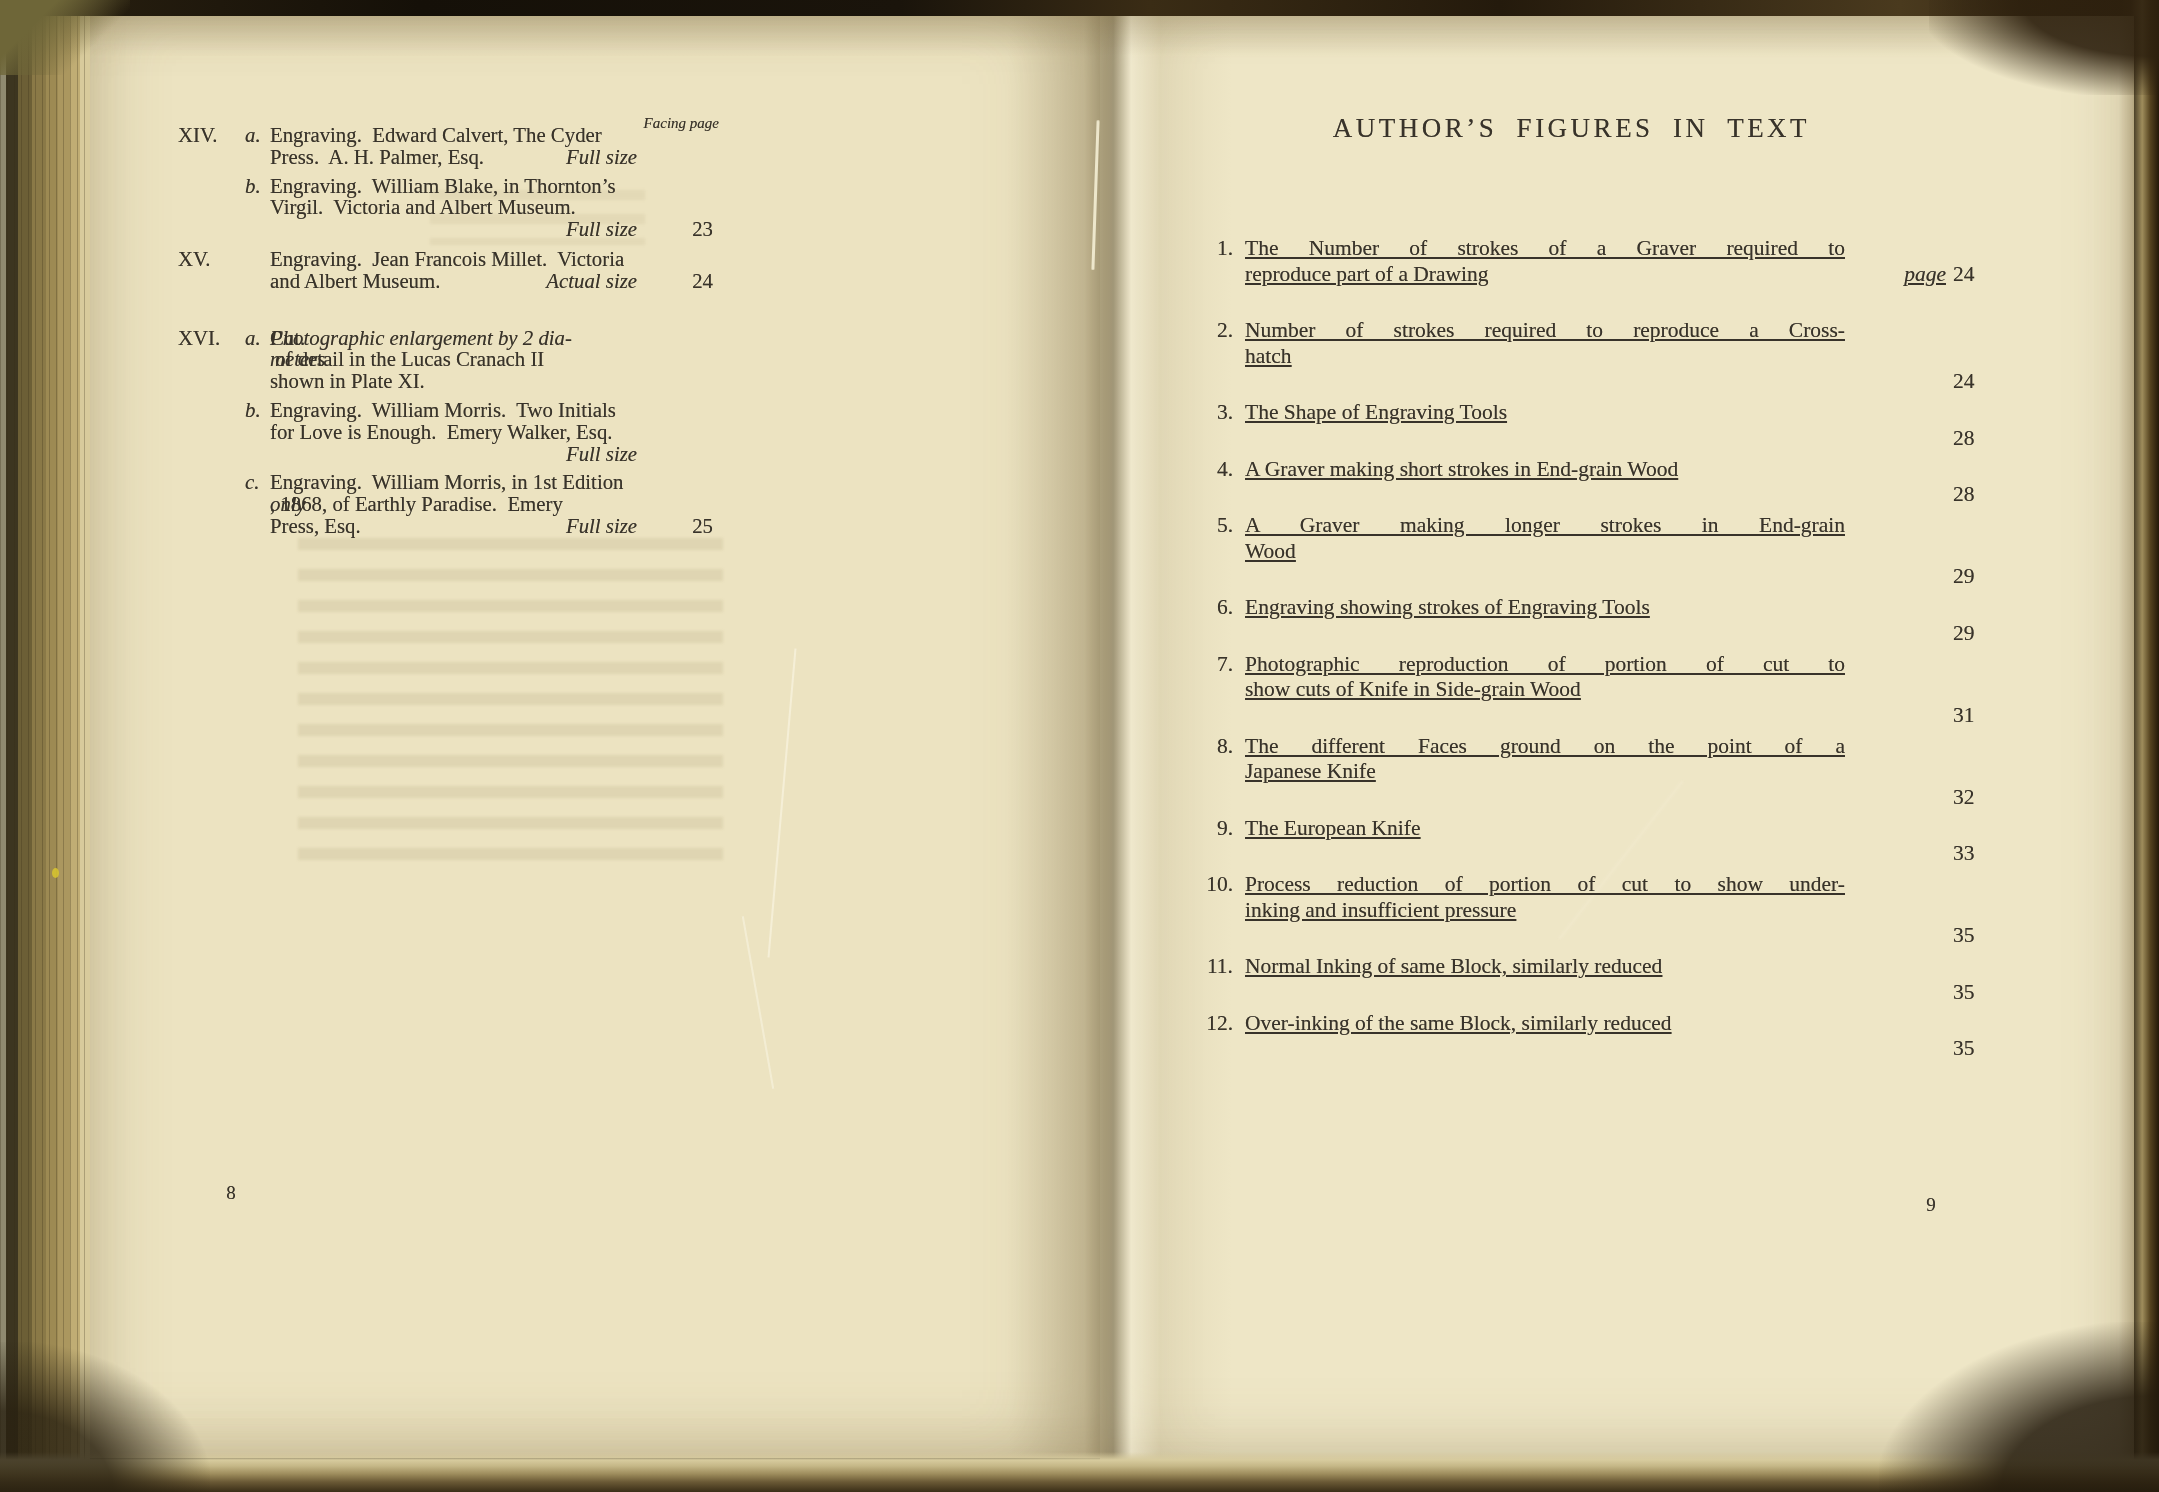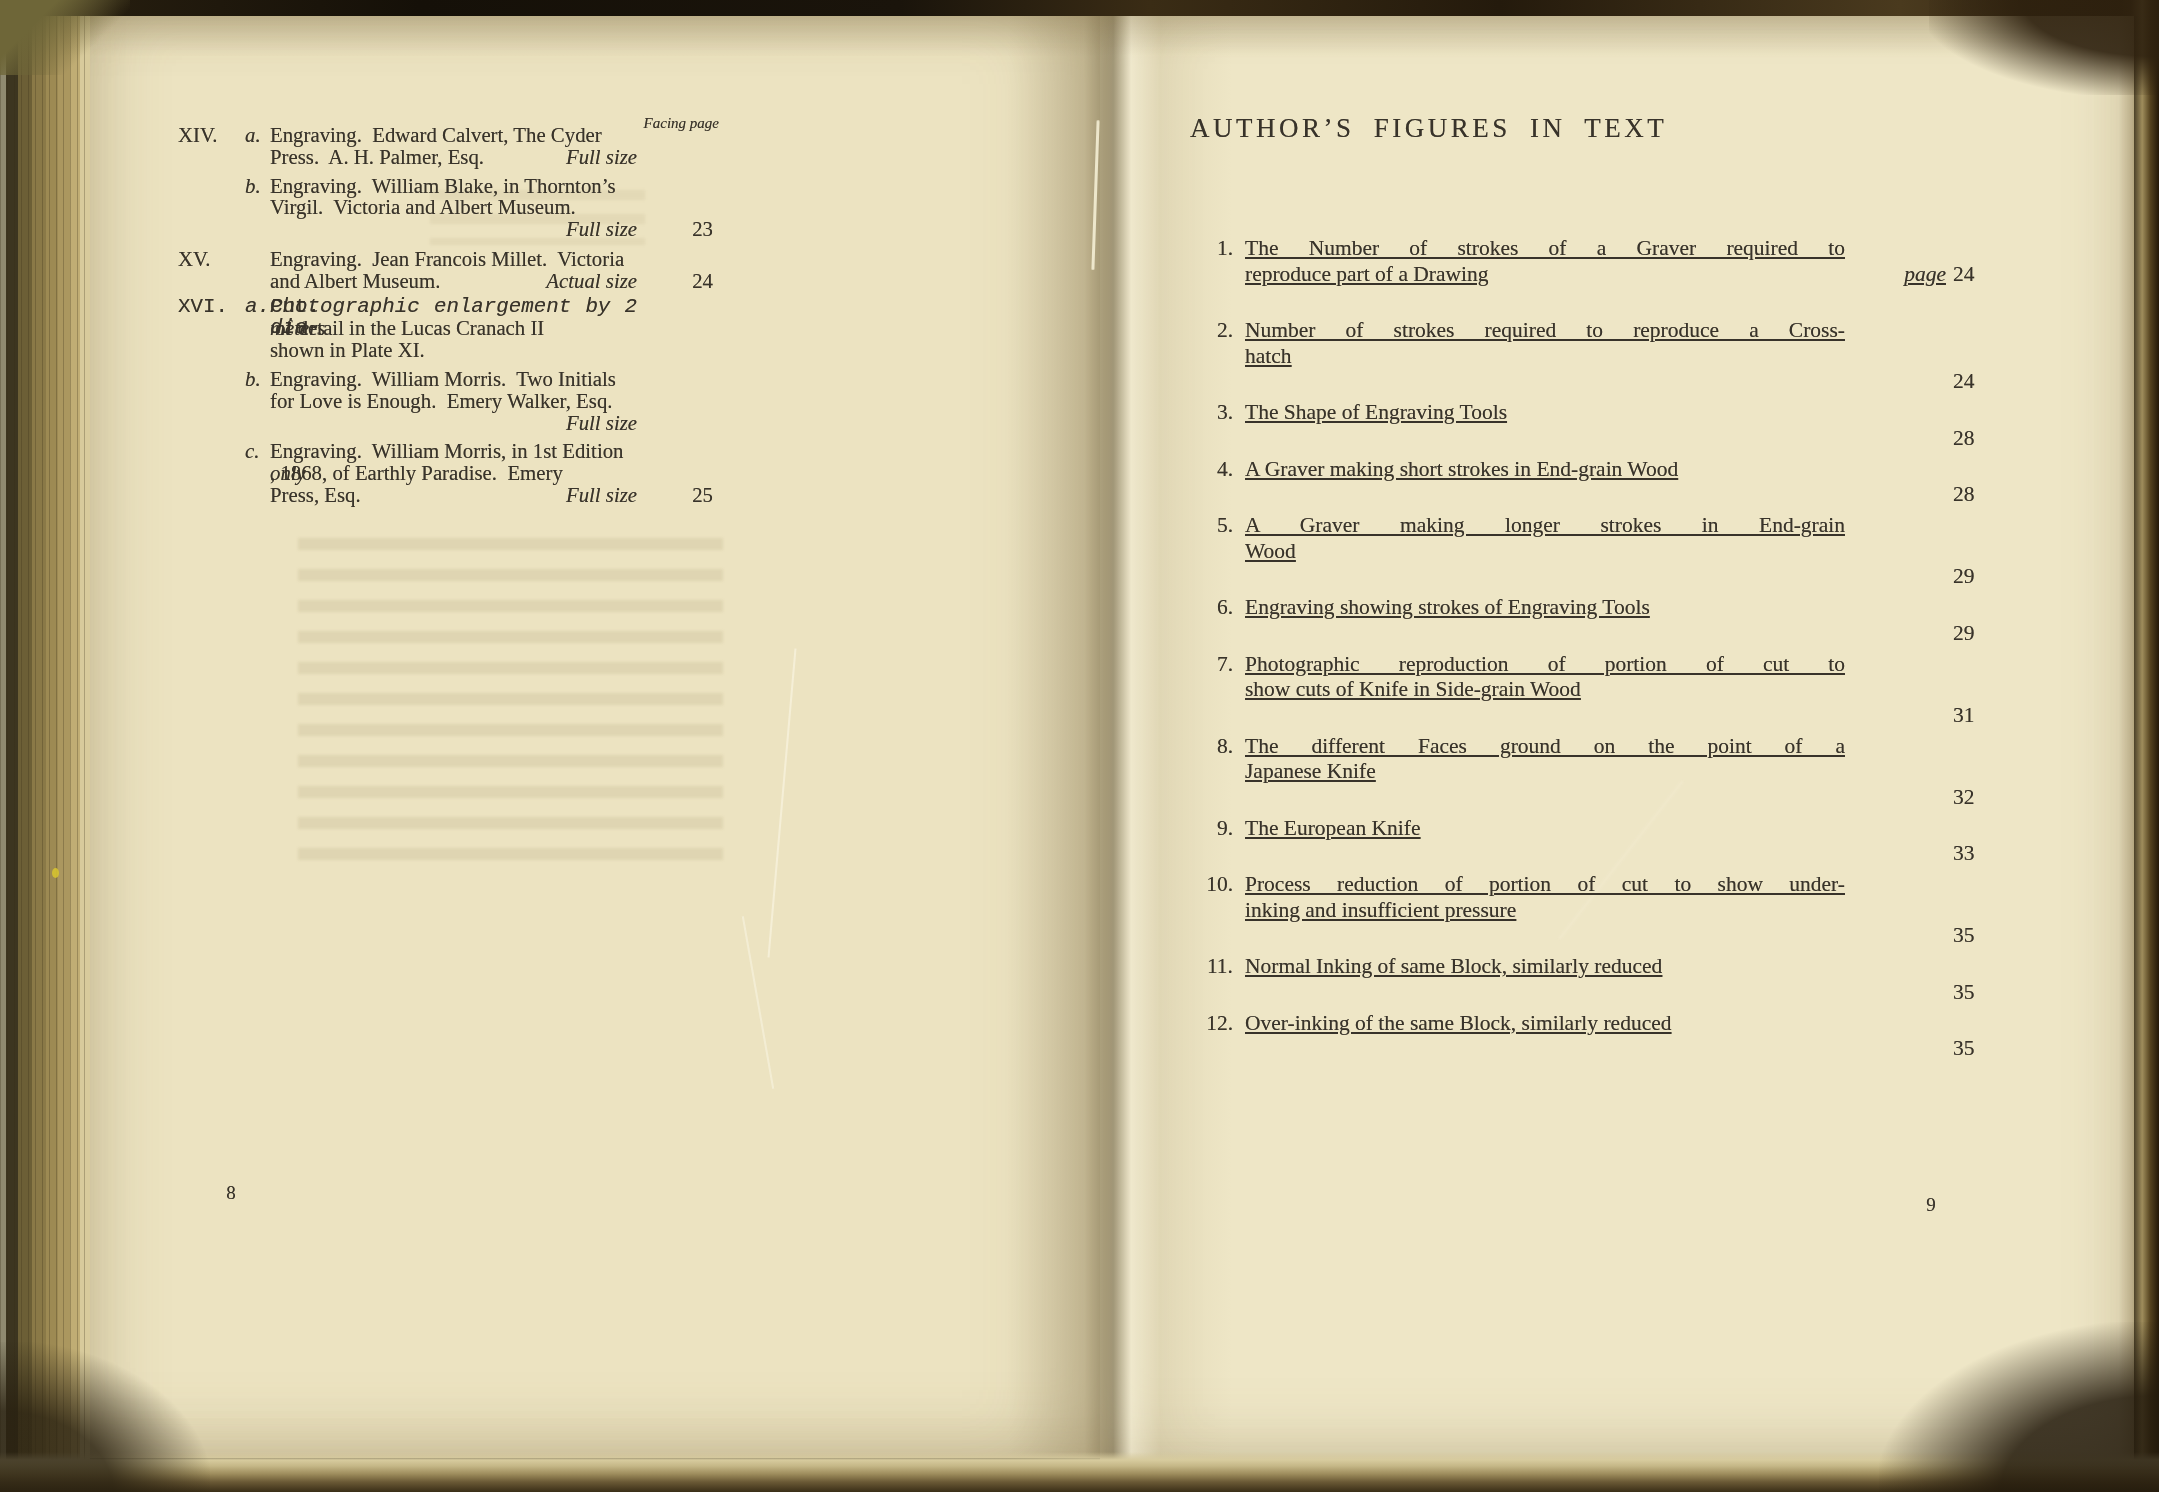--- a/index.html
+++ b/index.html
@@ -60,21 +60,21 @@
   .facing{top:-8px;right:-6px;font-style:italic;font-size:15px;line-height:15px;white-space:nowrap;}
   .lp-row{position:relative;height:21.8px;}
   .lp-num{left:0;top:0;width:60px;text-align:left;}
   .lp-sub{left:67px;top:0;width:26px;font-style:italic;}
   .lp-text{left:92px;top:0;width:367px;white-space:pre-wrap;}
   .lp-row.fill .lp-text{text-align:justify;text-align-last:justify;}
   .lp-right{right:76px;top:0;font-style:italic;white-space:nowrap;}
   .lp-page{right:0;top:0;width:46px;text-align:right;}
 
   
-  .rp-title{left:1190px;top:113px;width:763px;font-size:27px;line-height:30px;
+  .rp-title{left:1190px;top:113px;width:763px;text-align:center;font-size:27px;line-height:30px;
     letter-spacing:3.5px;word-spacing:9px;white-space:nowrap;}
   .rp-content{left:1190px;top:236px;width:763px;font-size:21.5px;line-height:25.5px;}
   .rp-entry{position:relative;margin-bottom:31px;}
   .rp-content .rp-entry{position:relative;}
   .rp-num{left:0;top:0;width:43px;text-align:right;}
   .rp-lines{position:relative;margin-left:55px;width:600px;white-space:pre-wrap;}
   .rp-line{position:relative;text-decoration:underline;}
   .rp-line.fill{text-align:justify;text-align-last:justify;}
   .rp-page{right:0;bottom:0;width:130px;text-align:right;white-space:nowrap;text-decoration:underline;}
   .rp-page i{position:static;margin-right:7px;}
@@ -155,21 +155,21 @@
     <span class="lp-right"></span>
     <span class="lp-page"></span>
   </div>
         <div class="lp-row">
     <span class="lp-num"></span>
     <span class="lp-sub"></span>
     <span class="lp-text"><span>and Albert Museum.</span></span>
     <span class="lp-right">Actual size</span>
     <span class="lp-page">24</span>
   </div>
-        <div class="lp-row fill" style="margin-top: 4px; font-family: Liberation Mono, monospace;">
+        <div class="lp-row fill" style="margin-top: 35px;">
     <span class="lp-num">XVI.</span>
     <span class="lp-sub">a.</span>
     <span class="lp-text"><span>Cut. </span><i>Photographic enlargement by 2 dia-</i></span>
     <span class="lp-right"></span>
     <span class="lp-page"></span>
   </div>
         <div class="lp-row fill">
     <span class="lp-num"></span>
     <span class="lp-sub"></span>
     <span class="lp-text"><i>meters</i><span> of detail in the Lucas Cranach II</span></span>

